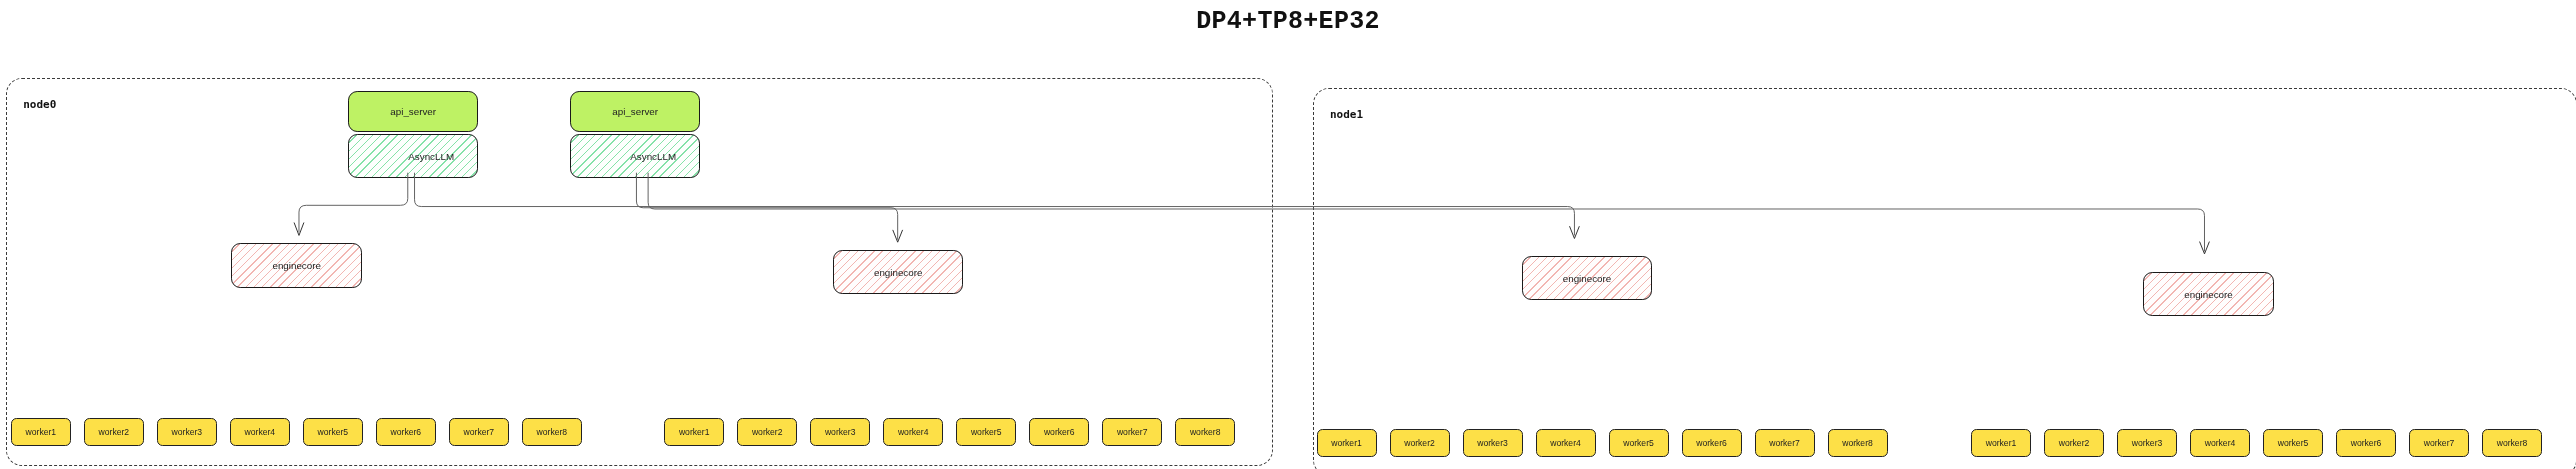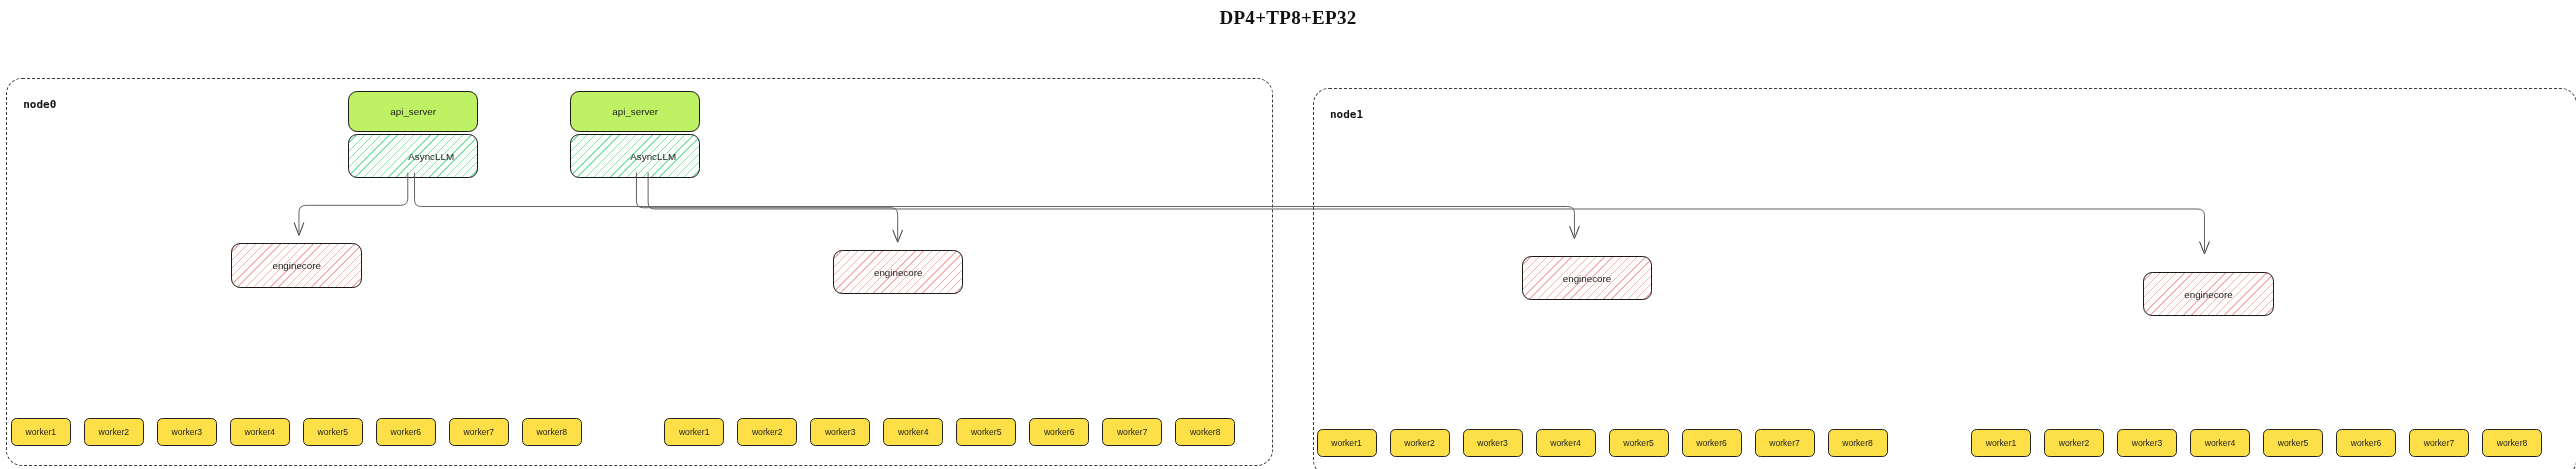--- a/index.html
+++ b/index.html
@@ -9,22 +9,22 @@
     height: 469px;
     background: #ffffff;
     font-family: "Liberation Sans", sans-serif;
     color: #1a1a1a;
     overflow: hidden;
   }
   .diagram-title {
     position: absolute;
     left: 0; right: 0; top: 7.4px;
     text-align: center;
-    font-family: Liberation Serif, serif;
-    font-size: 19px;
+    font-family: Liberation Mono, monospace;
+    font-size: 25px;
     font-weight: 700;
     color: #111;
     letter-spacing: 0.3px;
   }
   .node-box {
     position: absolute;
     border: 1.2px dashed #3a3a3a;
     border-radius: 16px;
     background: transparent;
   }

